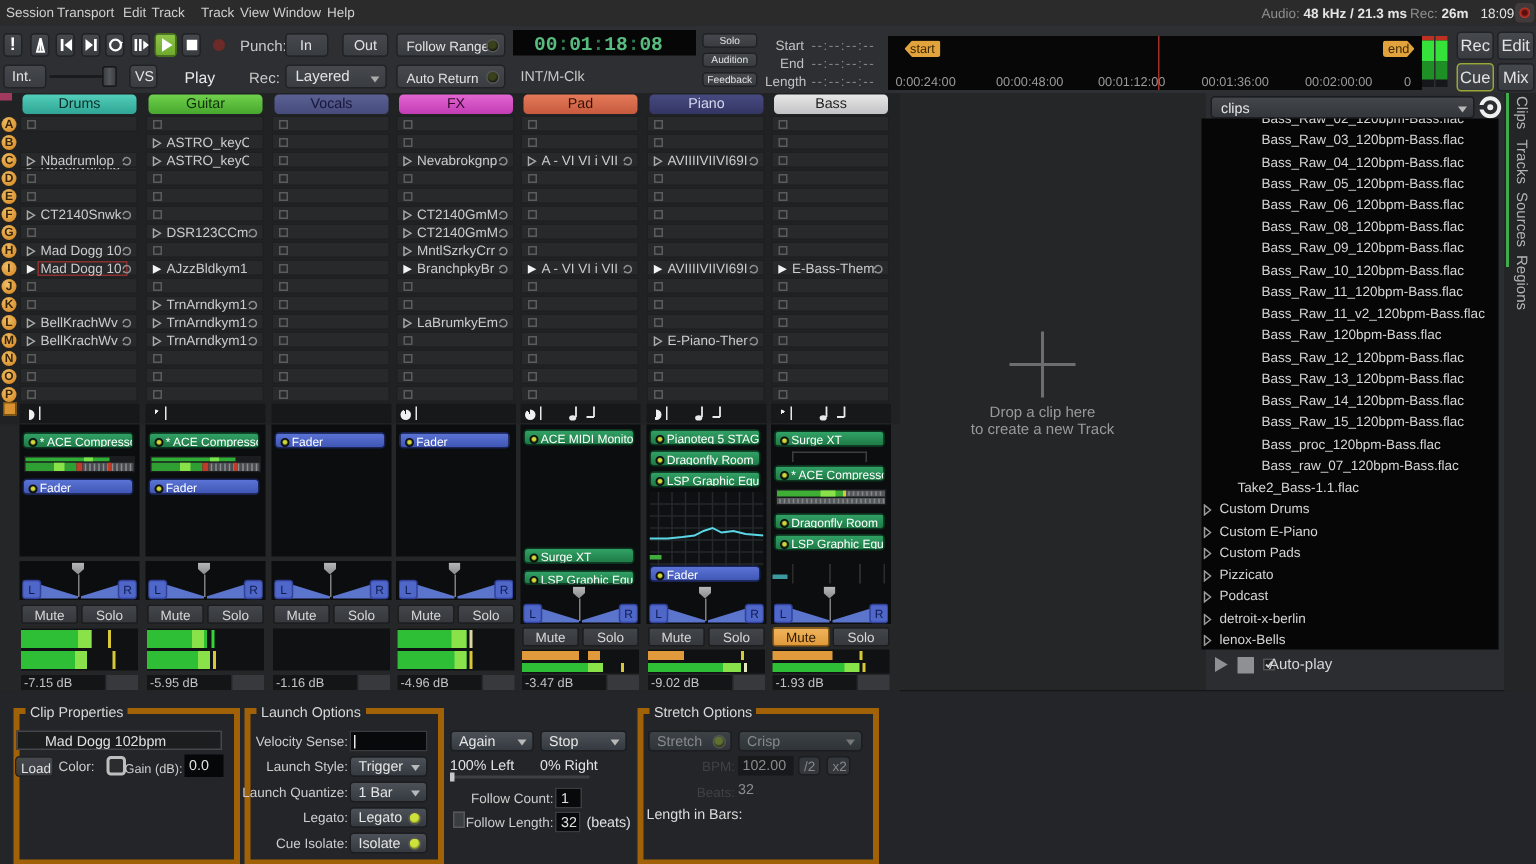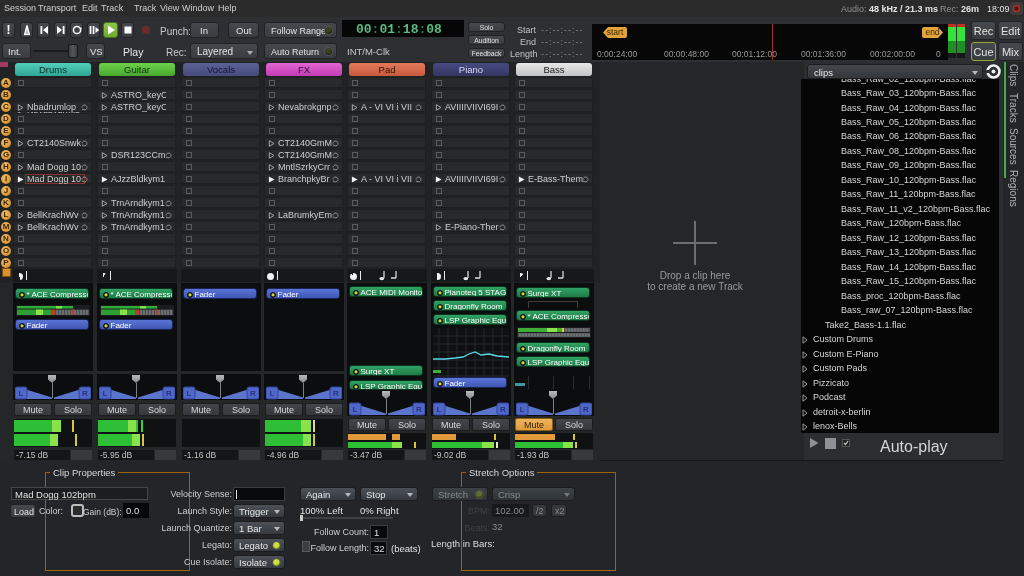--- a/index.html
+++ b/index.html
@@ -31,21 +31,21 @@
 .msbtn.orange{background:linear-gradient(#f0b45c,#e09a3c);color:#2b1c04;border-color:#8a5c14;}
 .dbl{position:absolute;height:10px;background:#131517;color:#c4c4c4;font-size:8.5px;line-height:10px;padding-left:2px;box-sizing:border-box;}
 .dbr{position:absolute;height:10px;background:#37393c;}
 .mwell{position:absolute;left:1px;width:78px;background:#22262a;}
 .pan{position:absolute;left:0px;width:80px;background:#0c0d0e;}
 
 #rlist{left:801px;top:79px;width:198px;height:354px;background:#060607;overflow:hidden;}
 .fr{position:absolute;color:#d6d6d6;font-size:9px;white-space:nowrap;}
 .farrow{position:absolute;color:#9a9a9a;font-size:7px;}
 
-.panel{position:absolute;border:1px solid #a16207;background:#232528;margin-left:36px;}
+.panel{position:absolute;border:4px solid #a16207;background:#232528;}
 .ptitle{position:absolute;top:-6px;left:4px;background:#232528;padding:0 3px;color:#d8d8d8;font-size:9.5px;}
 .dd{position:absolute;background:linear-gradient(#4b5156,#343a3f);border:1px solid #1b1d20;border-radius:3px;box-sizing:border-box;color:#e6e6e6;font-size:9.5px;}
 .dd .car{position:absolute;right:4px;top:45%;width:0;height:0;border-left:3px solid transparent;border-right:3px solid transparent;border-top:4px solid #b9b9b9;}
 .dd.dis{color:#87898c;}
 .blackfield{position:absolute;background:#08090a;border:1px solid #3a3c3f;box-sizing:border-box;color:#e0e0e0;font-size:9.5px;}
 .rlabel{position:absolute;color:#cdcdcd;font-size:9px;text-align:right;}
 </style></head><body>
 <div id="app">
 <div id="menubar" class="abs">
 <span class="mi" style="left:4px">Session</span>
@@ -1186,37 +1186,40 @@
 <div class="abs" style="left:806px;top:434px;width:193px;height:18px;background:#2b2d30"></div>
 <svg class="abs" style="left:808px;top:437px" width="12" height="12" viewBox="0 0 12 12">
       <path d="M2 1 L10.5 6 L2 11 Z" fill="#8e9093"></path>
     </svg>
 <div class="abs" style="left:825px;top:438px;width:11px;height:11px;background:#8e9093"></div>
 <div class="abs" style="left:842px;top:439px;width:8px;height:8px;background:#1e2022;border:1px solid #555;box-sizing:border-box">
       <svg width="6" height="6" viewBox="0 0 6 6" style="position:absolute;left:0;top:0">
         <polyline points="1,3 2.5,4.5 5,1" fill="none" stroke="#d0d0d0" stroke-width="1.2"></polyline>
       </svg>
     </div>
-<span class="abs" style="left:880px;top:438px;color:#d6d6d6;font-size:16px">Auto-play</span>
+<span class="abs" style="left:846px;top:438px;color:#d6d6d6;font-size:10px">Auto-play</span>
 <div class="abs" style="left:600px;top:460px;width:403px;height:1px;background:#151618"></div>
 <div class="abs" style="left:1003px;top:62px;width:21px;height:398px;background:#232527"></div>
 <div class="abs" style="left:1004px;top:62px;width:2px;height:116px;background:#3fae4a"></div>
 <div class="abs" style="left:1008px;top:64px;writing-mode:vertical-rl;color:#b4b4b4;font-size:10px">Clips</div>
 <div class="abs" style="left:1008px;top:93px;writing-mode:vertical-rl;color:#b4b4b4;font-size:10px">Tracks</div>
 <div class="abs" style="left:1008px;top:128px;writing-mode:vertical-rl;color:#b4b4b4;font-size:10px">Sources</div>
 <div class="abs" style="left:1008px;top:170px;writing-mode:vertical-rl;color:#b4b4b4;font-size:10px">Regions</div>
 <div class="abs" style="left:0;top:461px;width:1024px;height:115px;background:#232528"></div>
 <div class="panel" style="left:9px;top:472px;width:143px;height:97px">
       <div class="ptitle">Clip Properties</div>
     </div>
+<div class="panel" style="left:163px;top:472px;width:125px;height:97px">
+      <div class="ptitle">Launch Options</div>
+    </div>
 <div class="panel" style="left:425px;top:472px;width:153px;height:97px">
       <div class="ptitle">Stretch Options</div>
     </div>
 <div class="blackfield" style="left:11px;top:487px;width:137px;height:13px;background:#1b1d1f;border-color:#45474a">
-      <span style="position:absolute;left:3px;top:1px">Mad Dogg 102bpm</span>
+      <span style="position:absolute;left:18px;top:1px">Mad Dogg 102bpm</span>
     </div>
 <div class="tbtn" style="left:10px;top:504px;width:26px;height:14px">
       <span style="position:absolute;left:3px;top:1.5px;font-size:9px">Load</span>
     </div>
 <span class="rlabel" style="left:39px;top:506px">Color:</span>
 <div class="abs" style="left:71px;top:504px;width:13px;height:13px;background:#2a2c2e;border:2px solid #bfbfbf;border-radius:3px;box-sizing:border-box"></div>
 <span class="rlabel" style="left:83px;top:506.5px;font-size:8.5px">Gain (dB):</span>
 <div class="abs" style="left:123px;top:503px;width:26px;height:15px;background:#060708"></div>
 <span class="abs" style="left:126px;top:505px;color:#e0e0e0;font-size:9.5px">0.0</span>
 <span class="rlabel" style="left:150px;top:489px;width:82px">Velocity Sense:</span>

